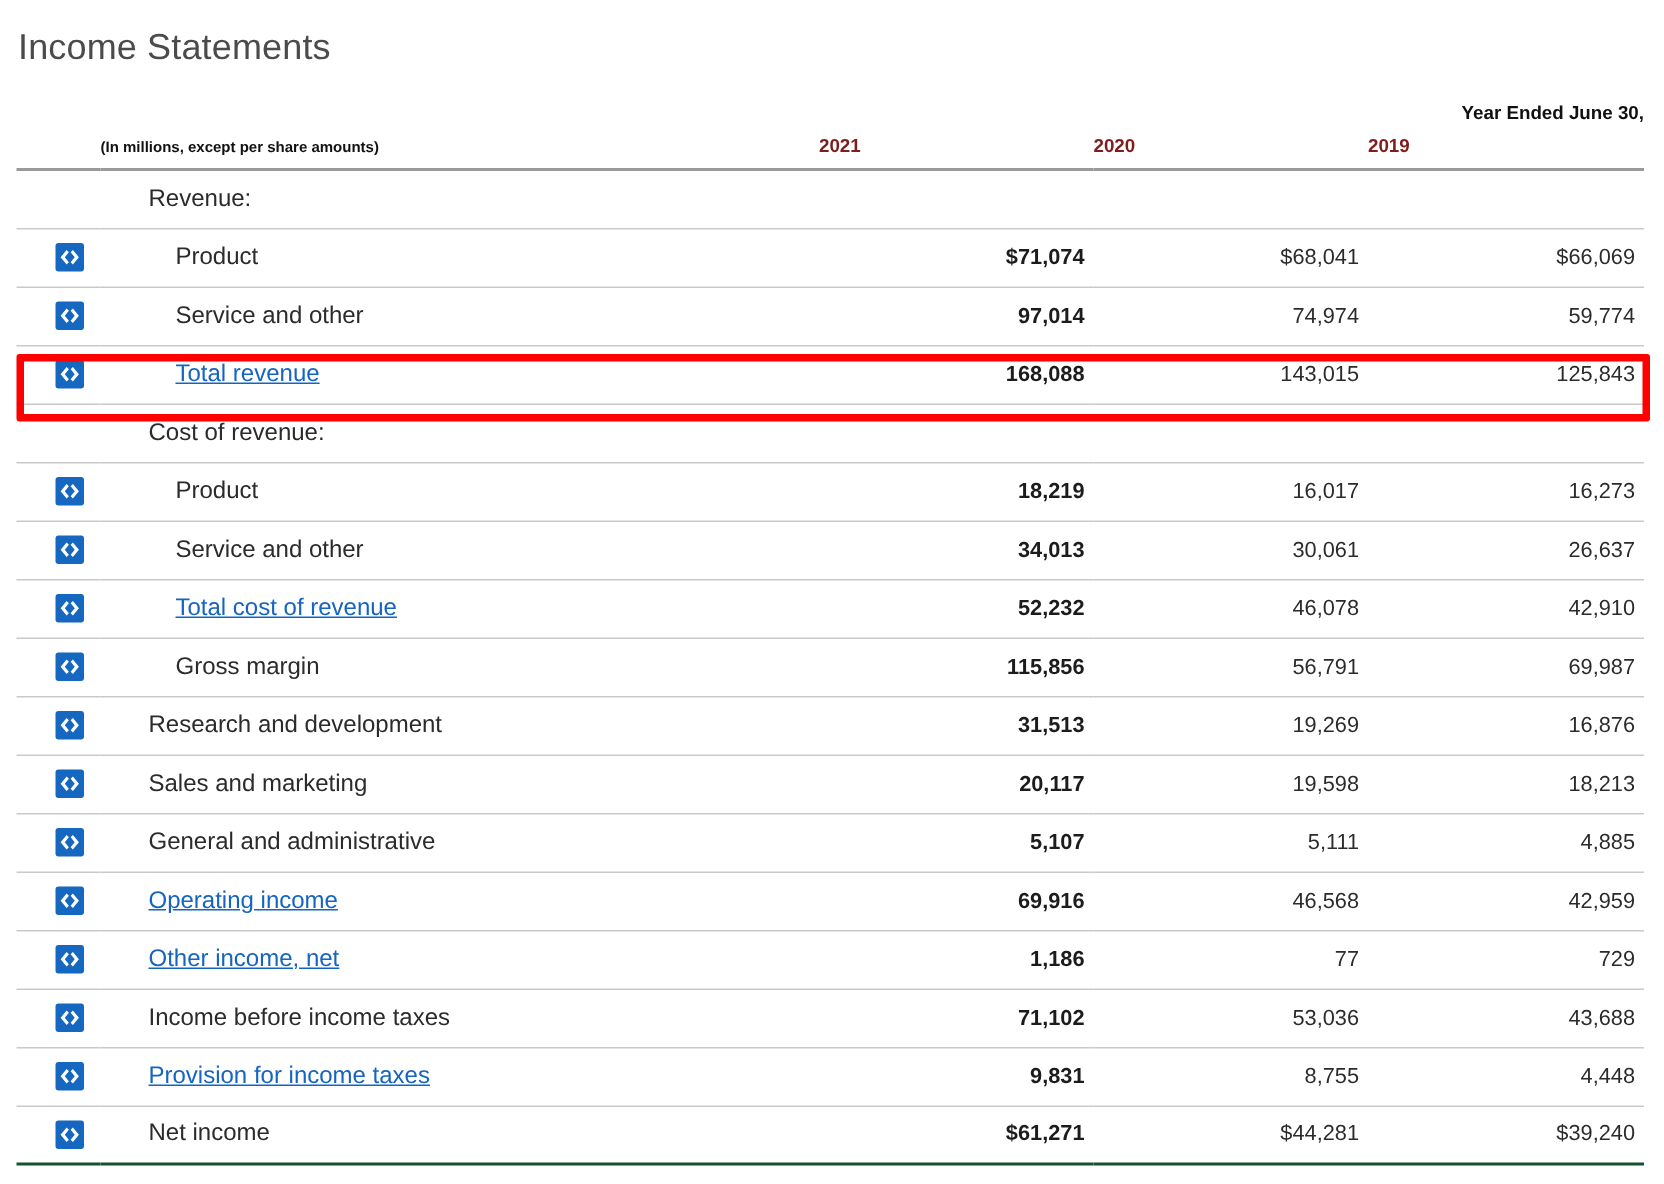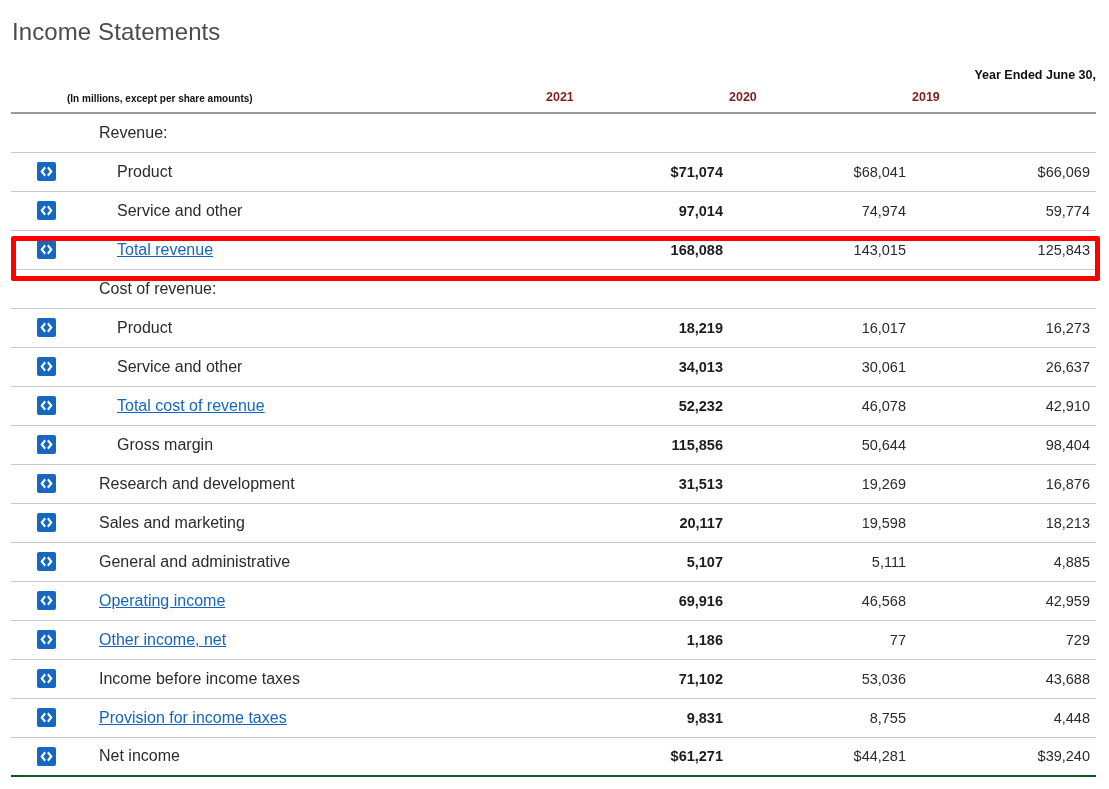--- a/index.html
+++ b/index.html
@@ -260,22 +260,22 @@
             <td class="num-cell">46,078</td>
             <td class="num-cell">42,910</td>
           </tr>
           <tr>
             <td class="icon-cell"><span class="code-icon"><svg viewBox="0 0 19 19" aria-hidden="true">
                   <path d="M7.4 4.6 L3.4 9.5 L7.4 14.4 L8.9 12.9 L6.2 9.5 L8.9 6.1 Z" fill="#ffffff"></path>
                   <path d="M11.6 4.6 L15.6 9.5 L11.6 14.4 L10.1 12.9 L12.8 9.5 L10.1 6.1 Z" fill="#ffffff"></path>
                 </svg></span></td>
             <td class="label-cell ind-2"><span>Gross margin</span></td>
             <td class="num-cell bold">115,856</td>
-            <td class="num-cell">50,644</td>
-            <td class="num-cell">98,404</td>
+            <td class="num-cell">56,791</td>
+            <td class="num-cell">69,987</td>
           </tr>
           <tr>
             <td class="icon-cell"><span class="code-icon"><svg viewBox="0 0 19 19" aria-hidden="true">
                   <path d="M7.4 4.6 L3.4 9.5 L7.4 14.4 L8.9 12.9 L6.2 9.5 L8.9 6.1 Z" fill="#ffffff"></path>
                   <path d="M11.6 4.6 L15.6 9.5 L11.6 14.4 L10.1 12.9 L12.8 9.5 L10.1 6.1 Z" fill="#ffffff"></path>
                 </svg></span></td>
             <td class="label-cell ind-1"><span>Research and development</span></td>
             <td class="num-cell bold">31,513</td>
             <td class="num-cell">19,269</td>
             <td class="num-cell">16,876</td>

